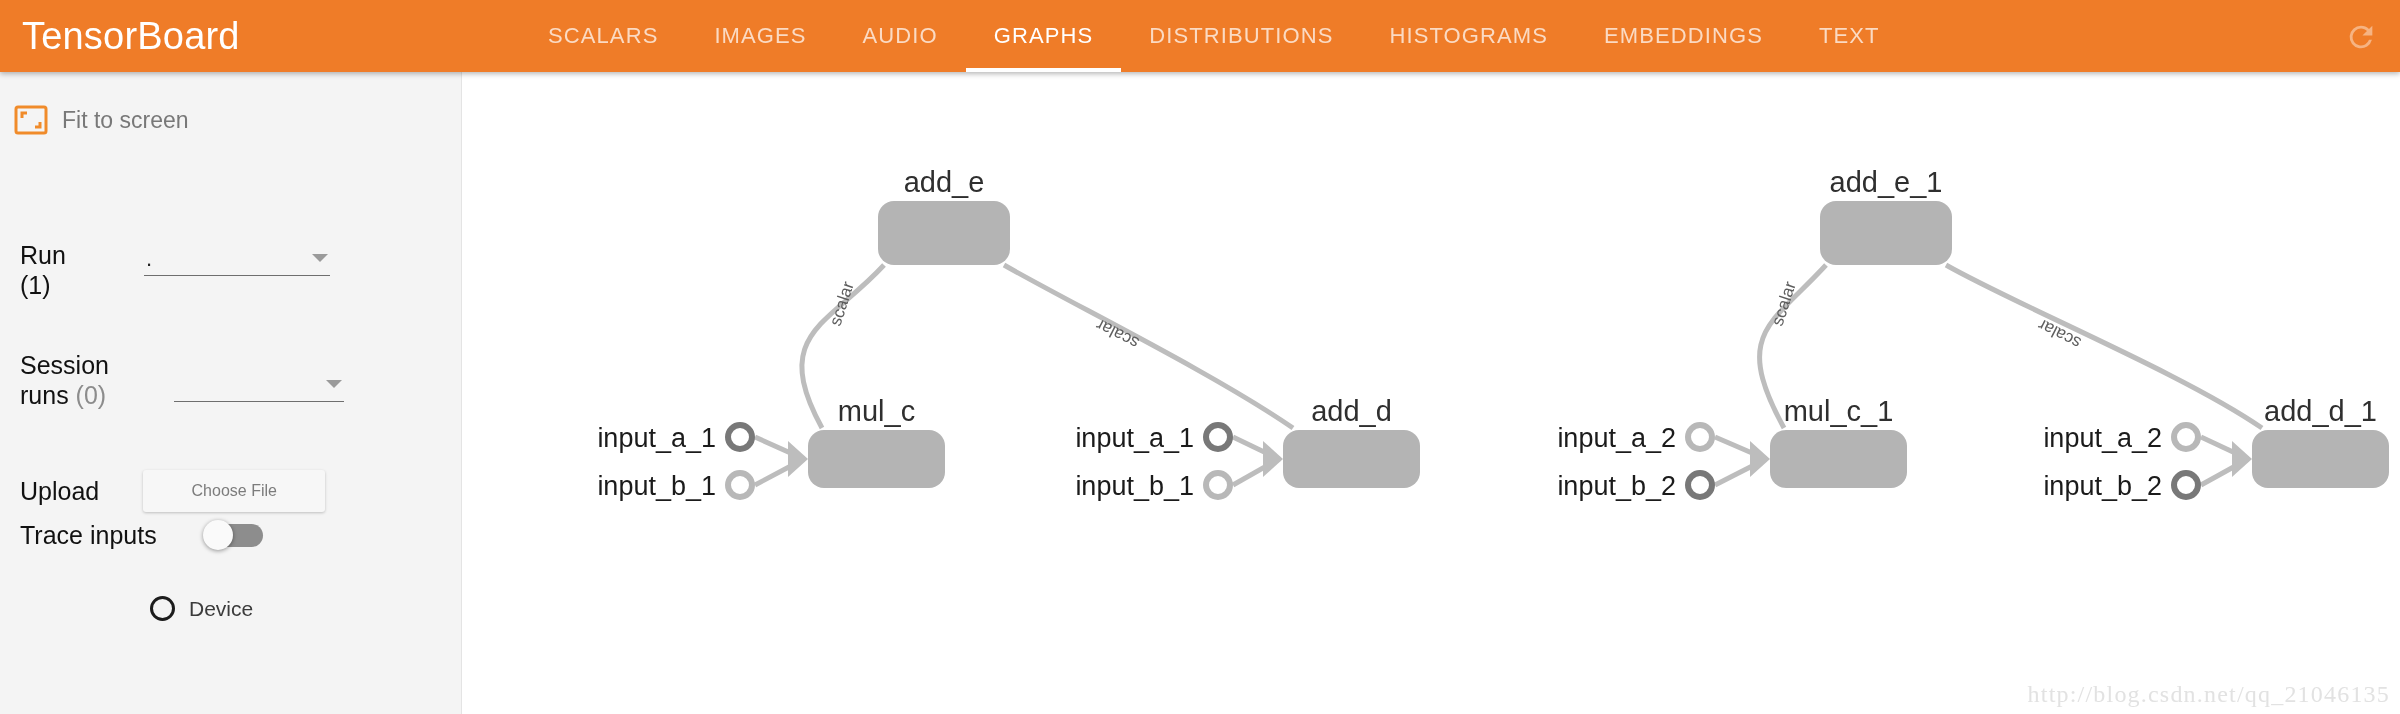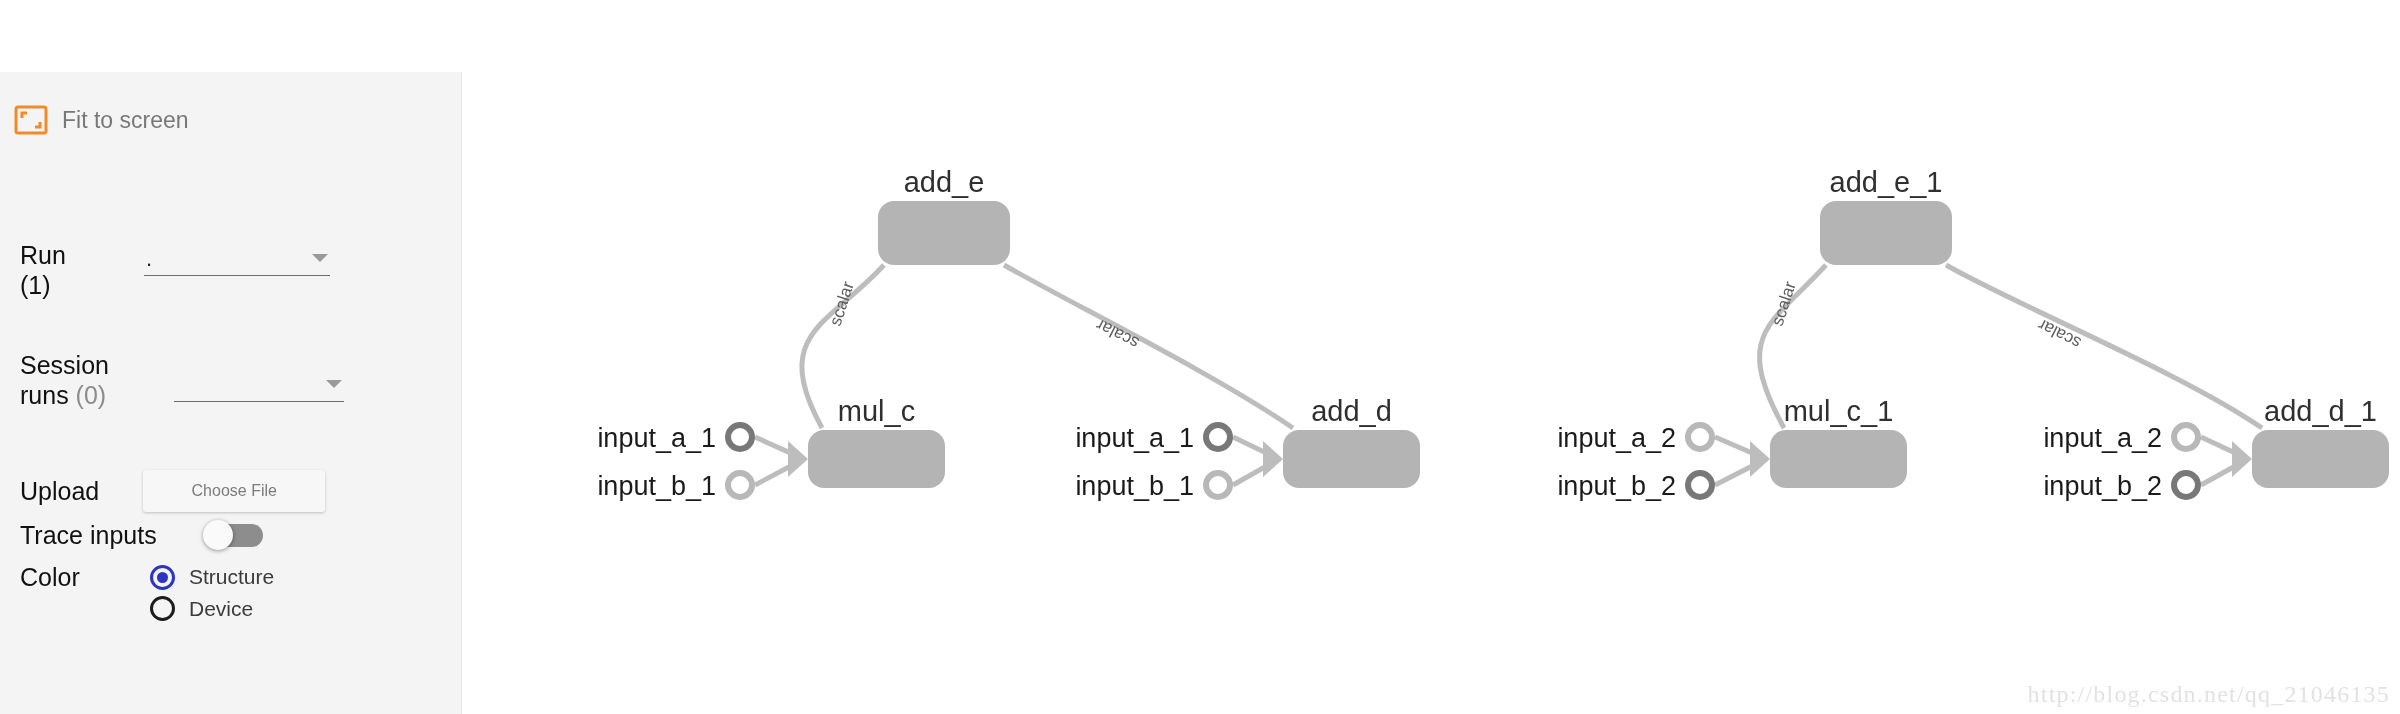--- a/index.html
+++ b/index.html
@@ -197,20 +197,42 @@
     white-space: nowrap;
     z-index: 20;
     user-select: none;
   }
 </style>
 </head>
 <body>
 
 <div id="app">
 
+  <div id="header">
+    <div id="brand">TensorBoard</div>
+
+    <nav id="tabs">
+      <div class="tab">SCALARS</div>
+      <div class="tab">IMAGES</div>
+      <div class="tab">AUDIO</div>
+      <div class="tab active">GRAPHS</div>
+      <div class="tab">DISTRIBUTIONS</div>
+      <div class="tab">HISTOGRAMS</div>
+      <div class="tab">EMBEDDINGS</div>
+      <div class="tab">TEXT</div>
+    </nav>
+
+    <div id="refresh-btn">
+      <span>
+        <svg width="34" height="34" viewBox="0 0 24 24">
+          <path d="M17.65 6.35A7.95 7.95 0 0 0 12 4a8 8 0 1 0 7.73 10h-2.08A6 6 0 1 1 12 6c1.66 0 3.14.69 4.22 1.78L13 11h7V4z" fill="rgba(255,255,255,0.42)"></path>
+        </svg>
+      </span>
+    </div>
+  </div>
 
   <aside id="sidebar">
 
     <div class="side-action" id="act-fit">
       <span class="ic">
         <svg width="34" height="30" viewBox="0 0 34 30">
           <rect x="2" y="2" width="30" height="26" rx="2" ry="2" fill="none" stroke="#f08b2a" stroke-width="3"></rect>
           <path d="M8 13 L8 8 L13 8" fill="none" stroke="#f08b2a" stroke-width="3"></path>
           <path d="M26 17 L26 22 L21 22" fill="none" stroke="#f08b2a" stroke-width="3"></path>
         </svg>
@@ -254,27 +276,20 @@
     </div>
 
     <div class="side-row" id="row-trace">
       <div class="side-label">Trace inputs</div>
       <div id="toggle-trace">
         <span class="track"></span>
         <span class="knob"></span>
       </div>
     </div>
 
-    <div class="side-row" id="row-color">
-      <div class="side-label" style="width:106px; flex:0 0 106px;">Color</div>
-      <div class="radio-item">
-        <span class="radio on"></span>
-        <span class="radio-label">Structure</span>
-      </div>
-    </div>
 
     <div class="side-row" id="row-device">
       <div style="width:106px; flex:0 0 106px;"></div>
       <div class="radio-item">
         <span class="radio"></span>
         <span class="radio-label">Device</span>
       </div>
     </div>
   </aside>
 

